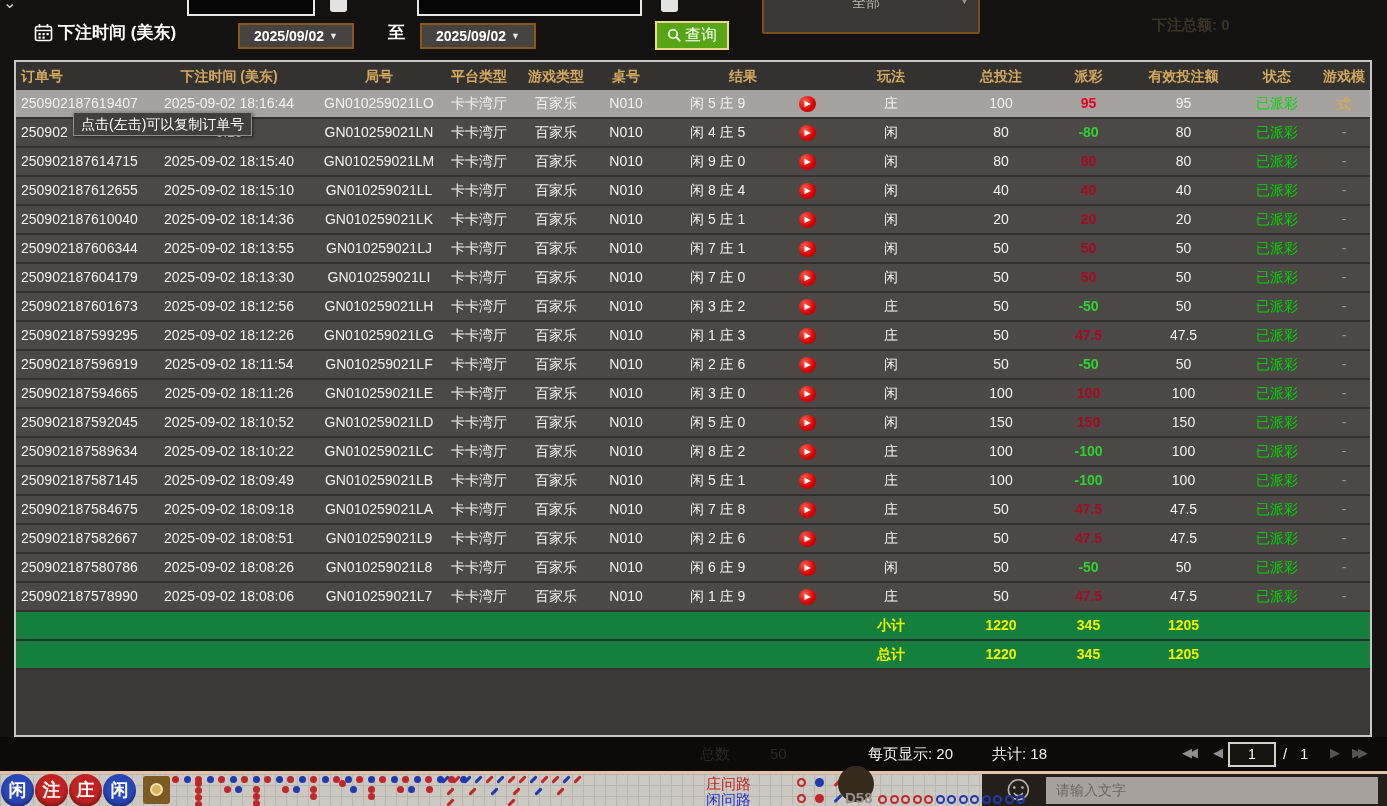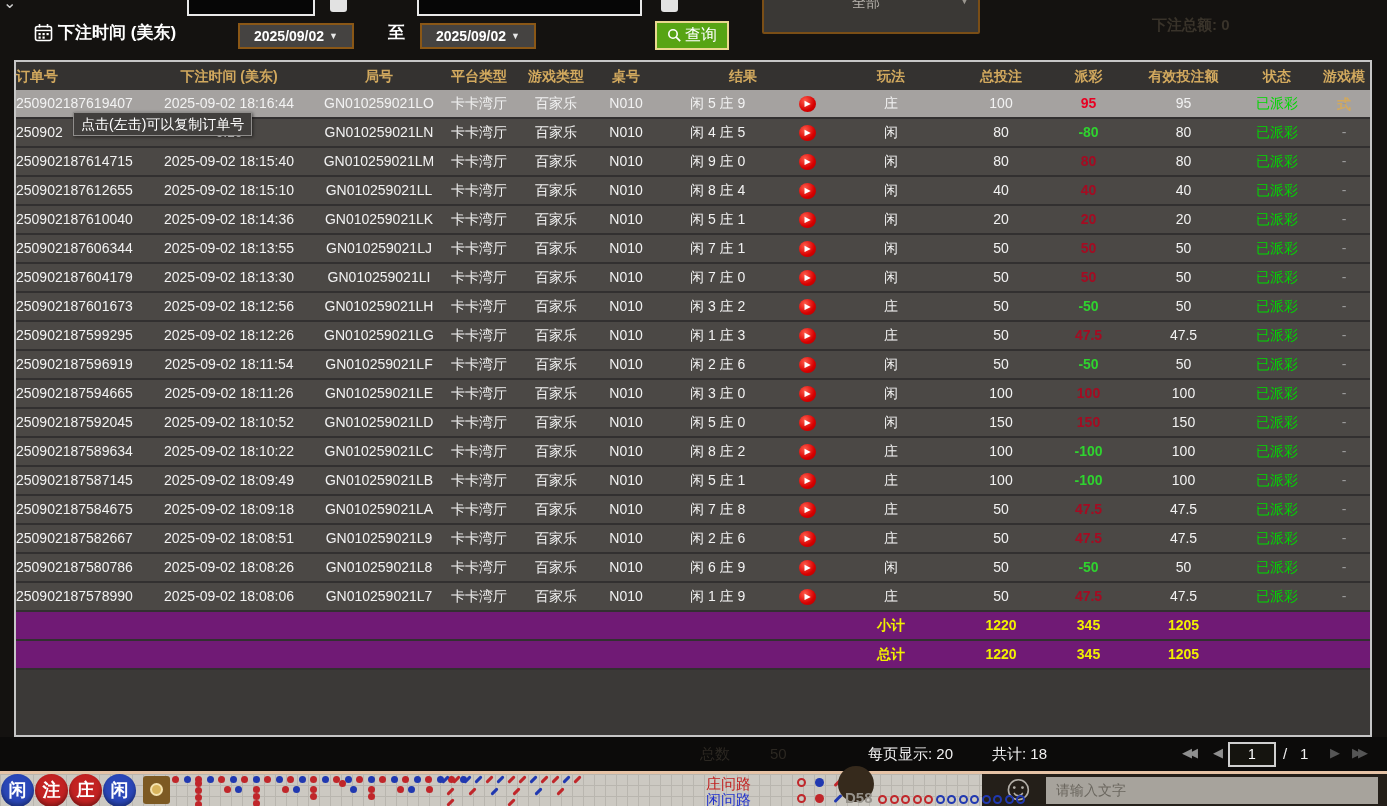--- a/index.html
+++ b/index.html
@@ -34,31 +34,31 @@
   
   .tablewrap{position:absolute;left:14px;top:60px;width:1358px;height:677px;box-sizing:border-box;
     border:2px solid #c6c6c6;background:#3b3937;}
   .grid{display:grid;grid-template-columns:122px 182px 118px 82px 72px 68px 166px 130px 90px 85px 105px 82px 52px;}
   .thead{height:28px;background:#343230;color:#d2a95e;font-size:14px;font-weight:bold;}
   .thead .cell{line-height:28px;}
   .trow{height:29px;background:#4b4845;border-bottom:2px solid #323030;box-sizing:border-box;color:#f2f2f2;font-size:14px;}
   .trow .cell{line-height:27px;white-space:nowrap;overflow:hidden;}
   .row-hl{background:#a5a2a0;}
   .cell{text-align:center;}
-  .cell.c0{text-align:left;font-size:14px;}
+  .cell.c0{text-align:left;padding-left:5px;font-size:14px;}
   .cell.c1{font-size:14px;}
   .cell-result{display:flex;align-items:center;justify-content:space-between;padding:0 10px 0 30px;box-sizing:border-box;}
   .playicon{width:17px;height:16px;border-radius:50%;background:radial-gradient(circle at 35% 30%,#ff5a4a,#d80000 60%,#a80000);
     color:#fff;font-size:8px;line-height:16px;text-align:center;flex:0 0 auto;cursor:pointer;}
   .pos{color:#a50b22;font-weight:bold;}
   .neg{color:#2fd32f;font-weight:bold;}
   .row-hl .pos{color:#e80022;}
   .st{color:#00d800;}
   .mode{color:#9a9a9a;}
-  .sumrow{height:29px;background:#701a75;border-bottom:2px solid #323030;box-sizing:border-box;
+  .sumrow{height:29px;background:#15803d;border-bottom:2px solid #323030;box-sizing:border-box;
     color:#f0f000;font-size:14px;font-weight:bold;}
   .sumrow .cell{line-height:27px;}
   .filler{height:65px;background:#3b3937;}
   .tooltip{position:absolute;left:57px;top:50px;height:22px;line-height:22px;background:#413f3d;border:1px solid #8f8d8b;
     color:#fff;font-size:14px;padding:0 7px;z-index:6;box-shadow:1px 1px 3px rgba(0,0,0,.5);}
 
   
   .pagebar{position:absolute;left:0;top:737px;width:1387px;height:35px;background:#0c0b0a;color:#f0f0f0;font-size:15px;}
   .pg-faint{position:absolute;top:8px;color:#2c2822;font-weight:normal;}
   .pgtext{position:absolute;top:8px;}

